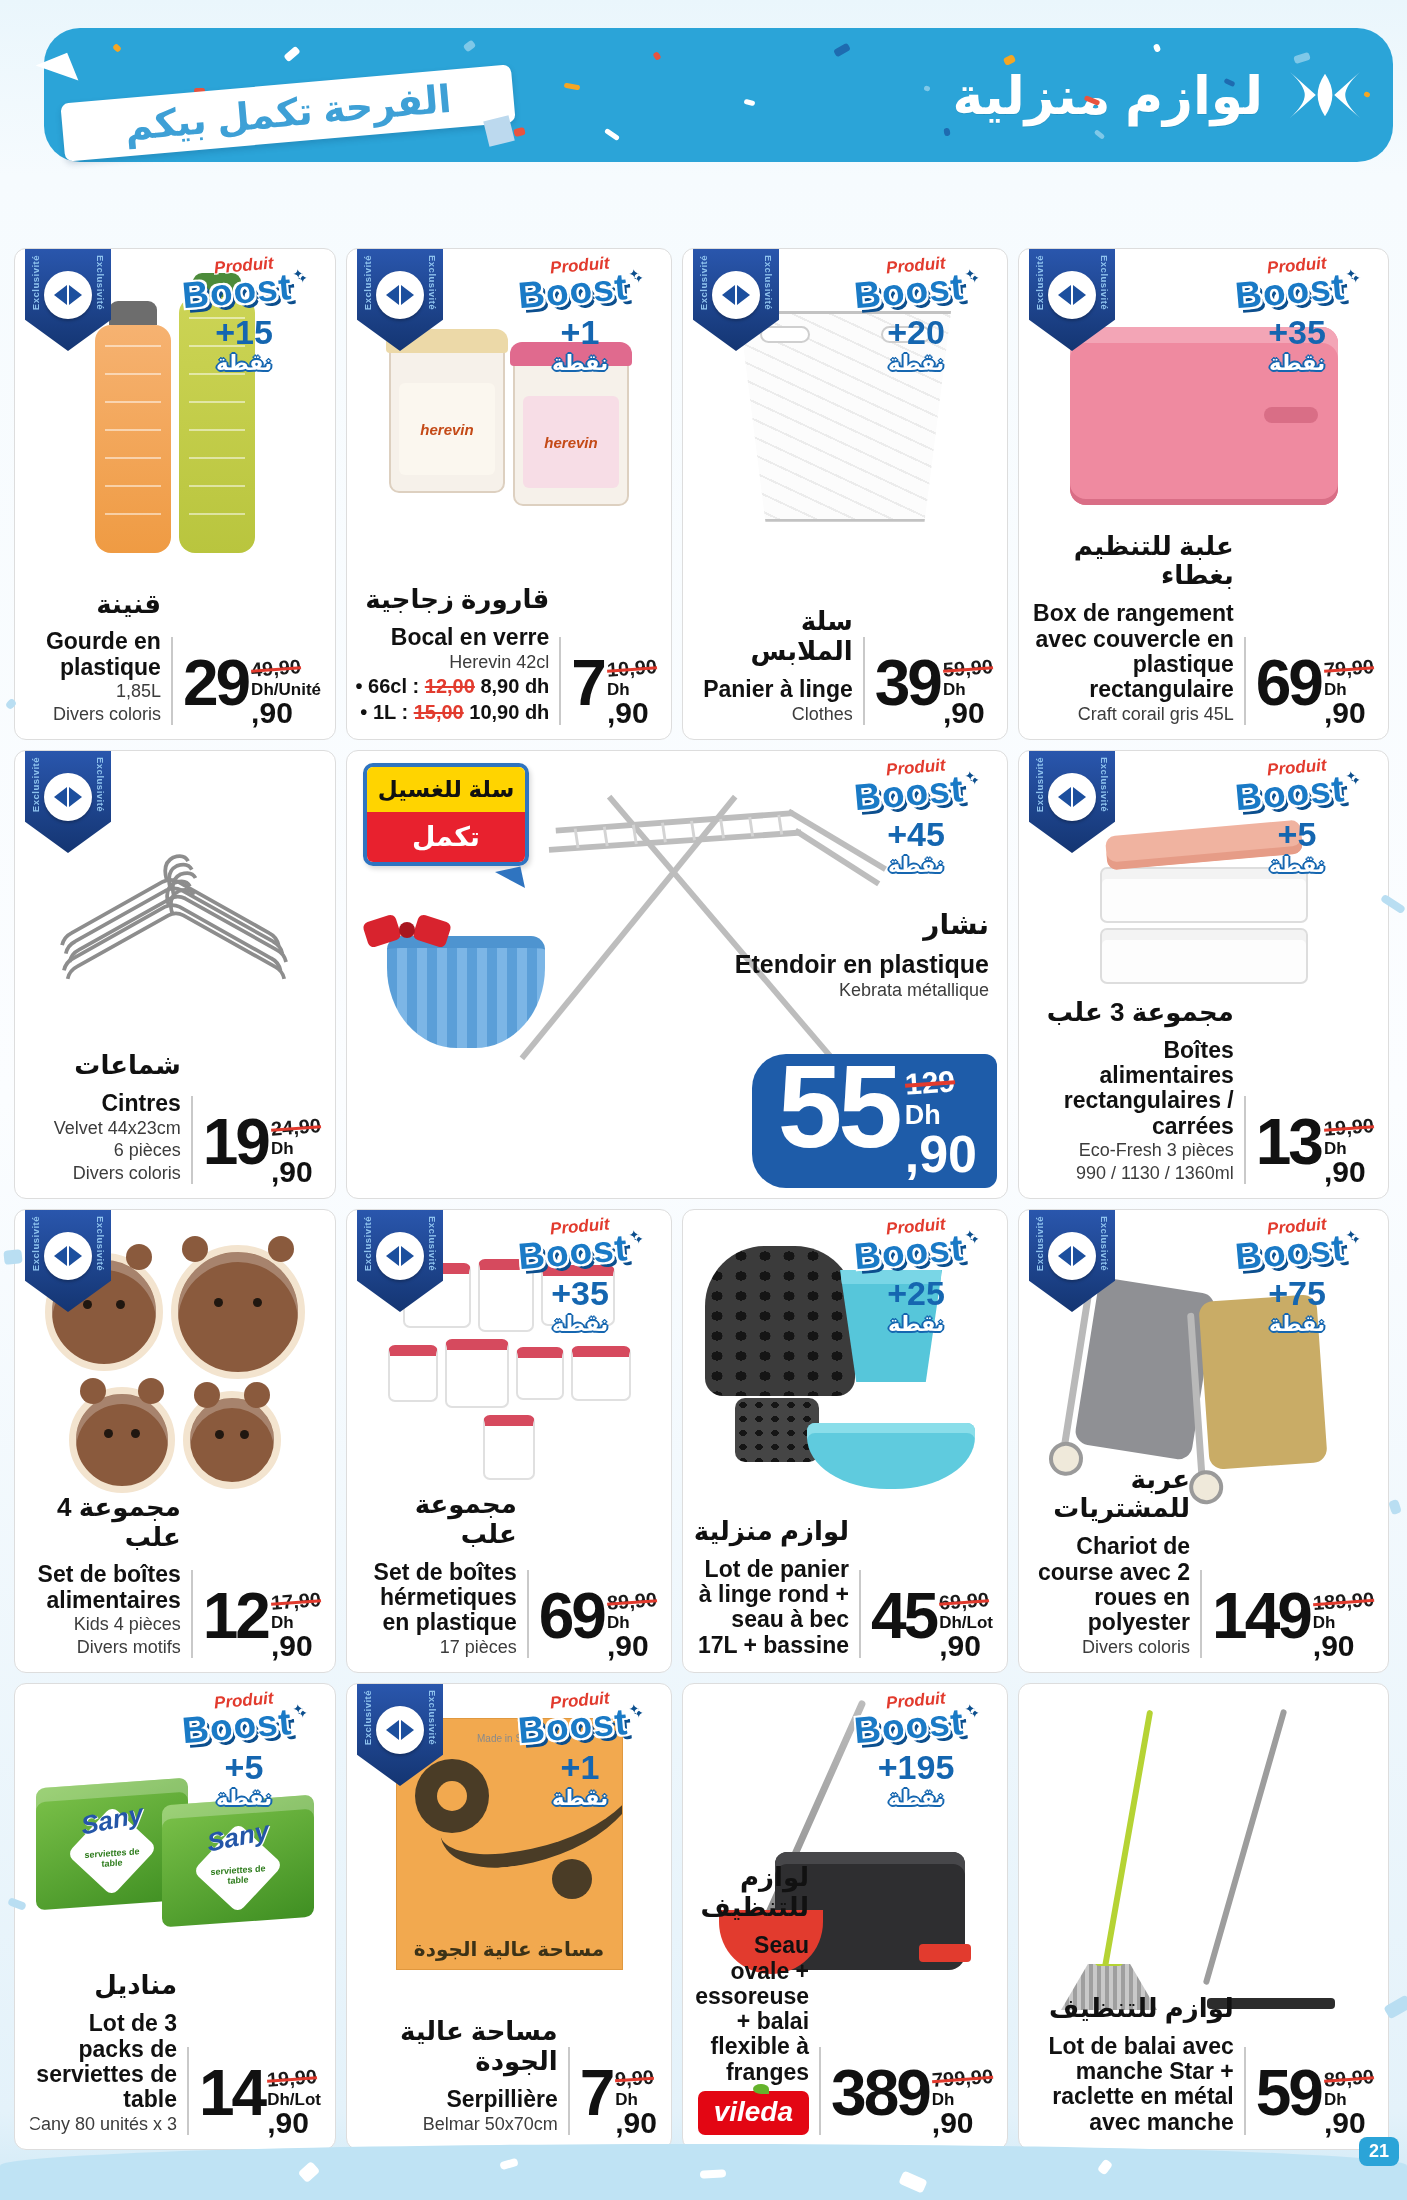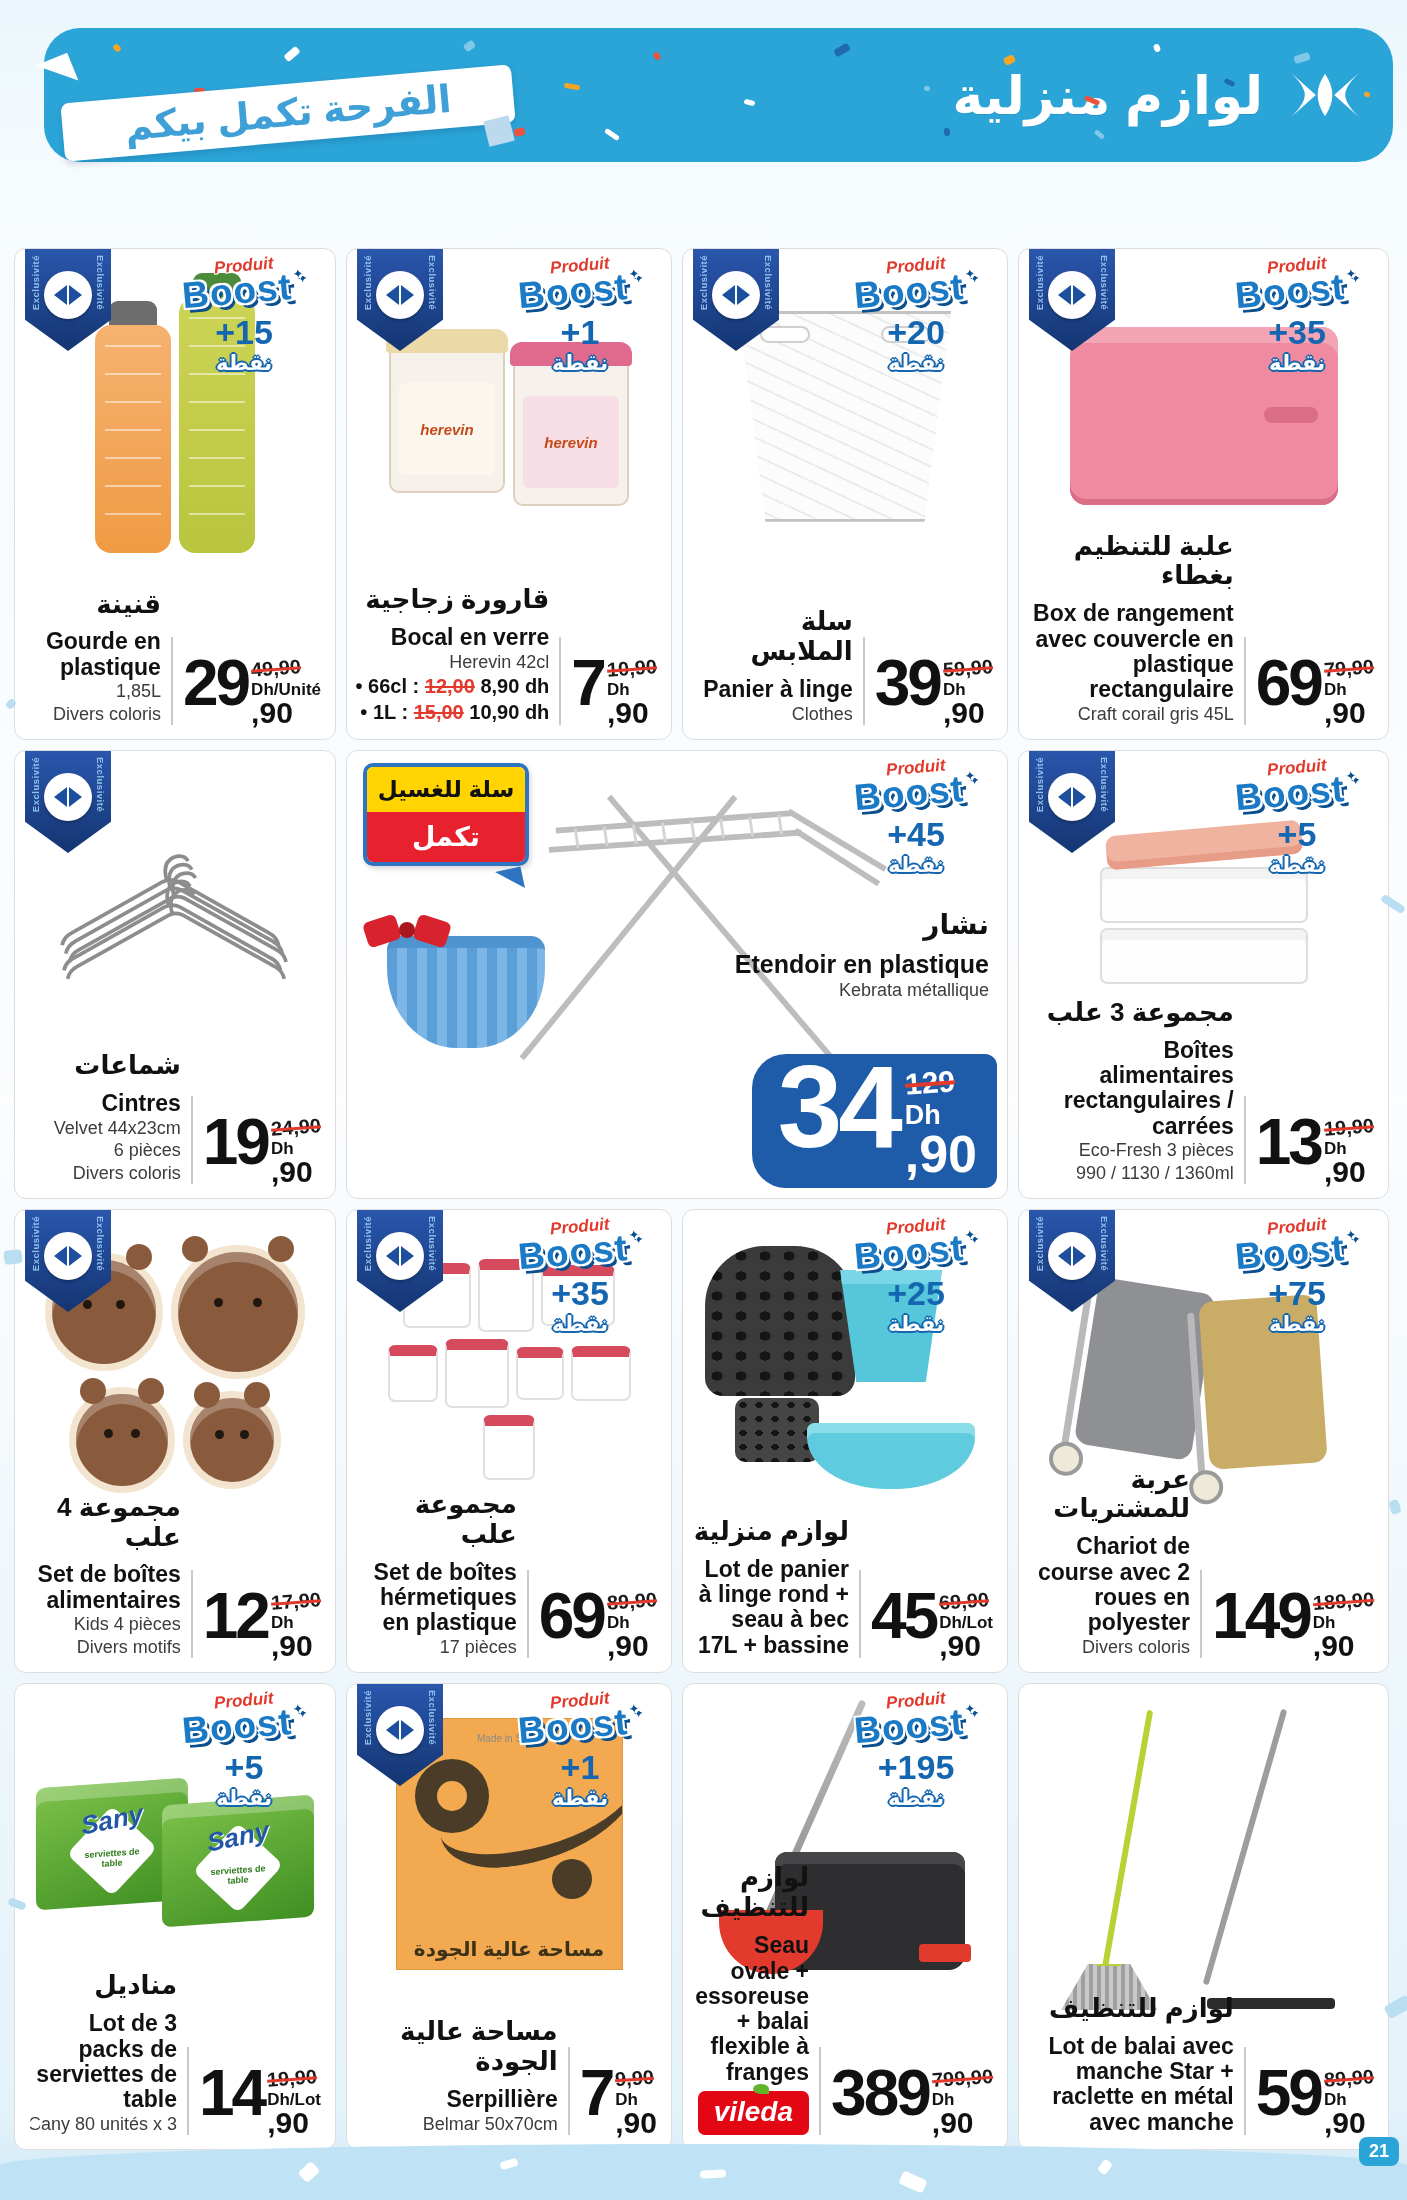--- a/index.html
+++ b/index.html
@@ -451,21 +451,21 @@
           <i class="br"></i>
           <b></b>
         </div>
   <div class="bask"></div>
   <div class="big-info">
     <div class="name-ar">نشار</div>
     <div class="name-fr">Etendoir en plastique</div>
     <div class="detail">Kebrata métallique</div>
   </div>
   <div class="big-price">
-    <span class="bp-int">34</span>
+    <span class="bp-int">55</span>
     <span class="bp-stack">
       <span class="bp-old">129</span>
       <span class="bp-dh">Dh</span>
       <span class="bp-dec">,90</span>
     </span>
   </div>
       </div>
       <div class="card">
         <div class="excl">
     <span class="excl-side l">Exclusivité</span>

